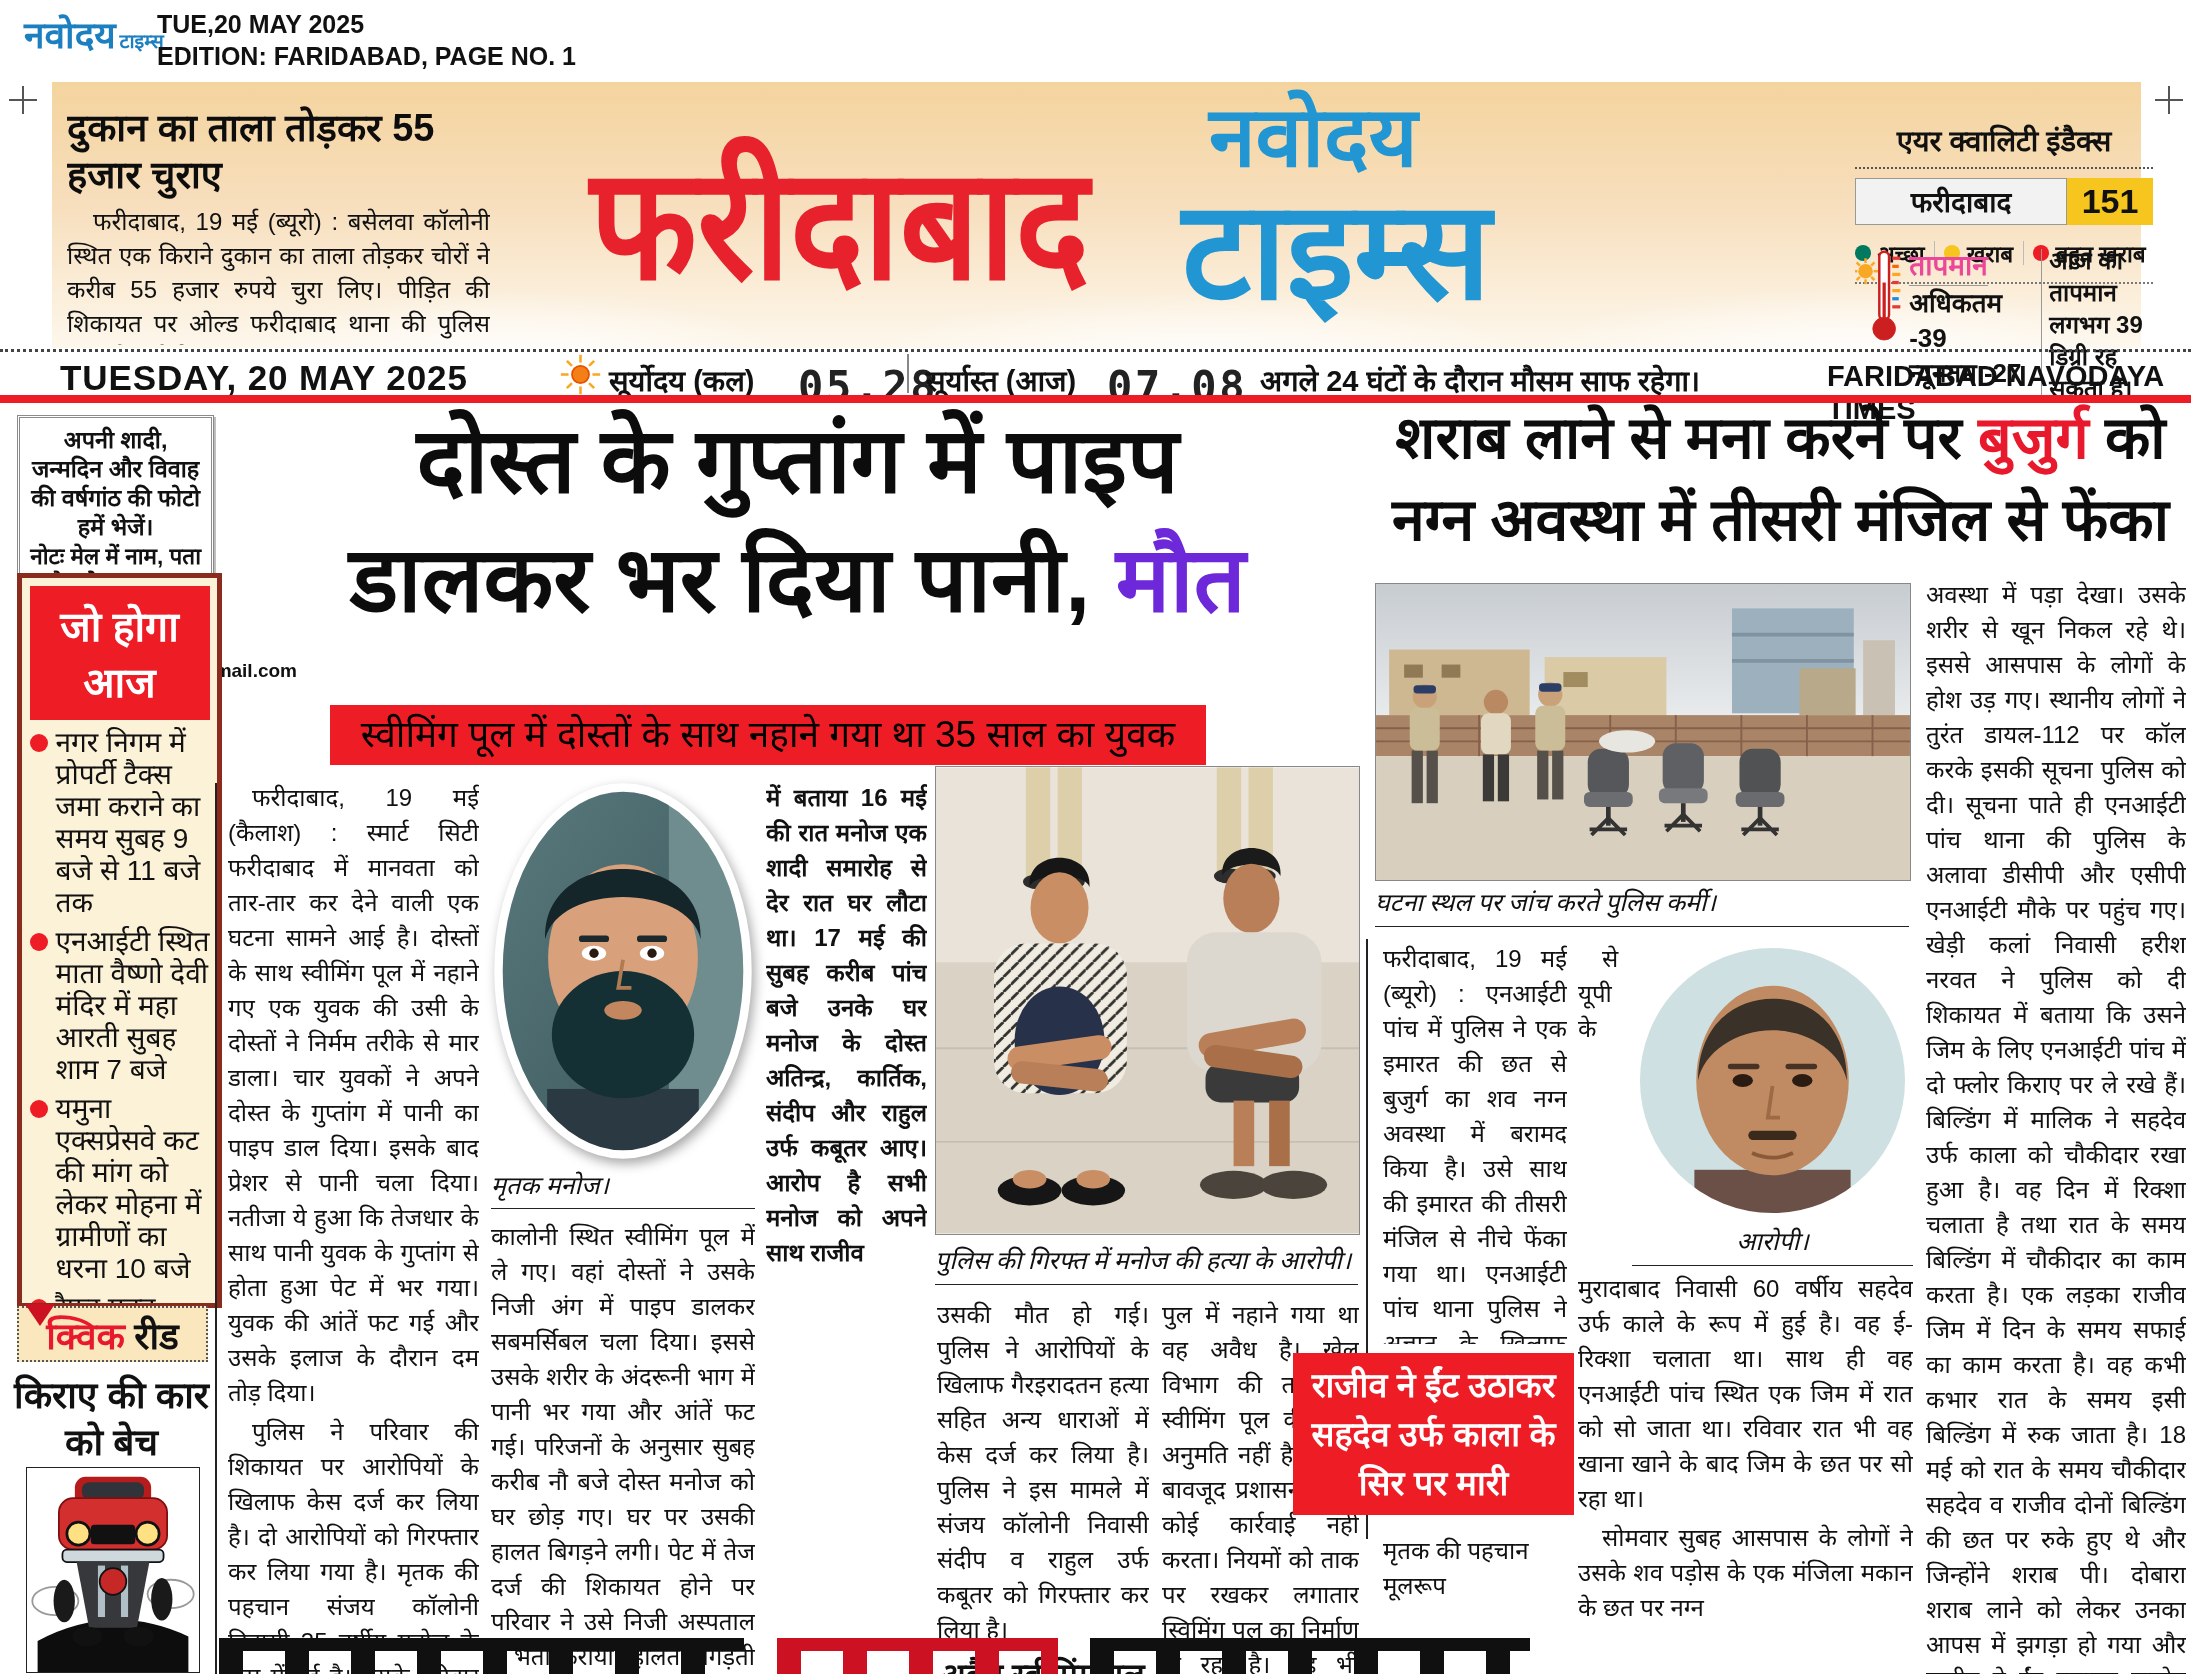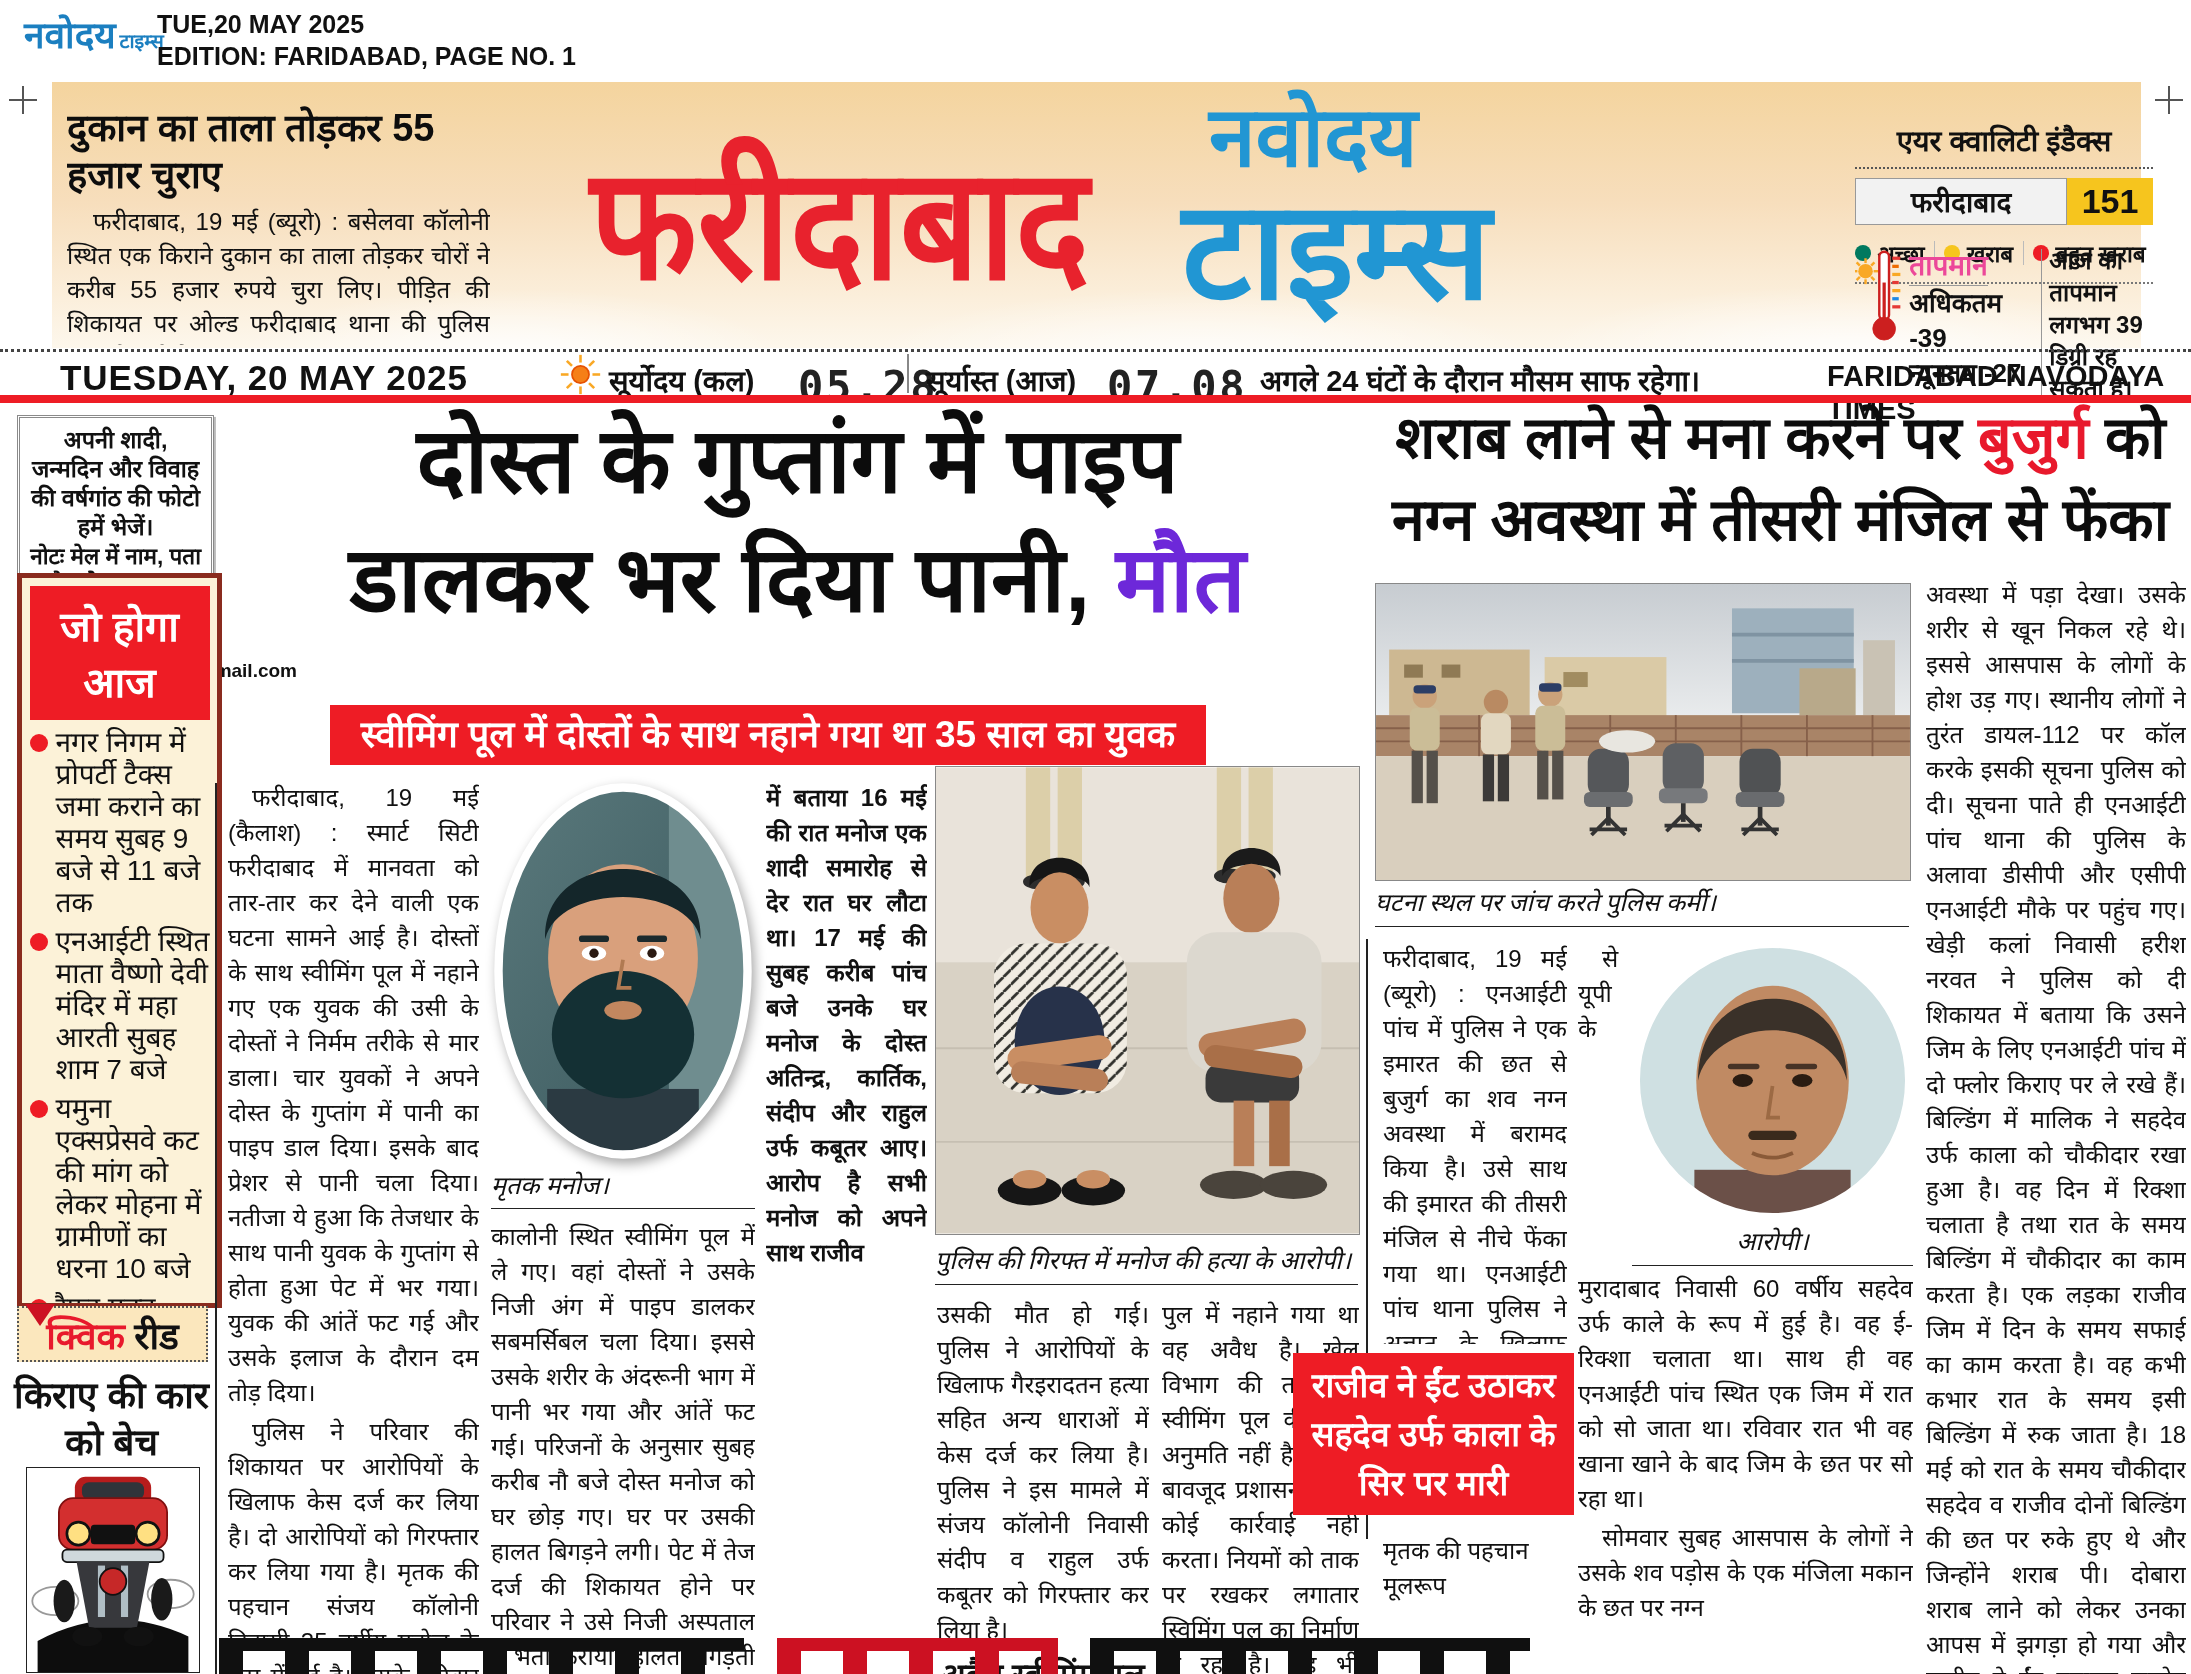--- a/index.html
+++ b/index.html
@@ -64,21 +64,21 @@
   .tb-item:before{content:"";position:absolute;left:0;top:7.5px;width:18px;height:18px;border-radius:50%;background:#ee1c25;}
   .qr-strip{background:#fbe7bd;border:2.8px dotted #555;display:flex;align-items:center;justify-content:center;}
   .qr-red{color:#e8192c;font-weight:800;font-size:37px;}
   .qr-black{color:#111;font-weight:bold;font-size:37px;margin-left:9.4px;}
   .qr-tri{position:absolute;left:5.6px;top:-3.7px;width:0;height:0;border-left:15px solid transparent;
           border-right:15px solid transparent;border-top:22.5px solid #cc1122;}
   .qr-head{font-size:37px;font-weight:800;line-height:47px;text-align:center;}
   
   .mh{font-weight:800;color:#0c0c0c;text-align:center;font-size:91px;line-height:119px;}
   .mh .red{color:#6d28d9;}
-  .redstrip{background:#ee1c25;color:#ffffff;font-size:37px;font-weight:700;text-align:center;line-height:60px;}
+  .redstrip{background:#ee1c25;color:#000000;font-size:37px;font-weight:400;text-align:center;line-height:60px;}
   .ovalwrap{filter:drop-shadow(3.7px 5.6px 5.6px rgba(0,0,0,.35));}
   .cap-line{border-bottom:1.9px solid #222;padding-bottom:7.5px;}
   .subhead2{font-size:32px;font-weight:800;text-align:center;line-height:39px;margin:9.4px 0 5.6px 0;}
   .colrule{background:#222;}
   .redbox{background:#ee1c25;color:#fff;font-size:34px;font-weight:800;line-height:49px;
           text-align:center;padding:7.5px 5.6px;}
   .rh{font-weight:800;color:#0c0c0c;text-align:center;font-size:59px;line-height:82px;}
   .rh .red{color:#e8192c;}
   .imgframe{border:0.9px solid #888;}
   .circlewrap{float:right;width:281px;margin:0 0 5.6px 13px;text-align:center;}

